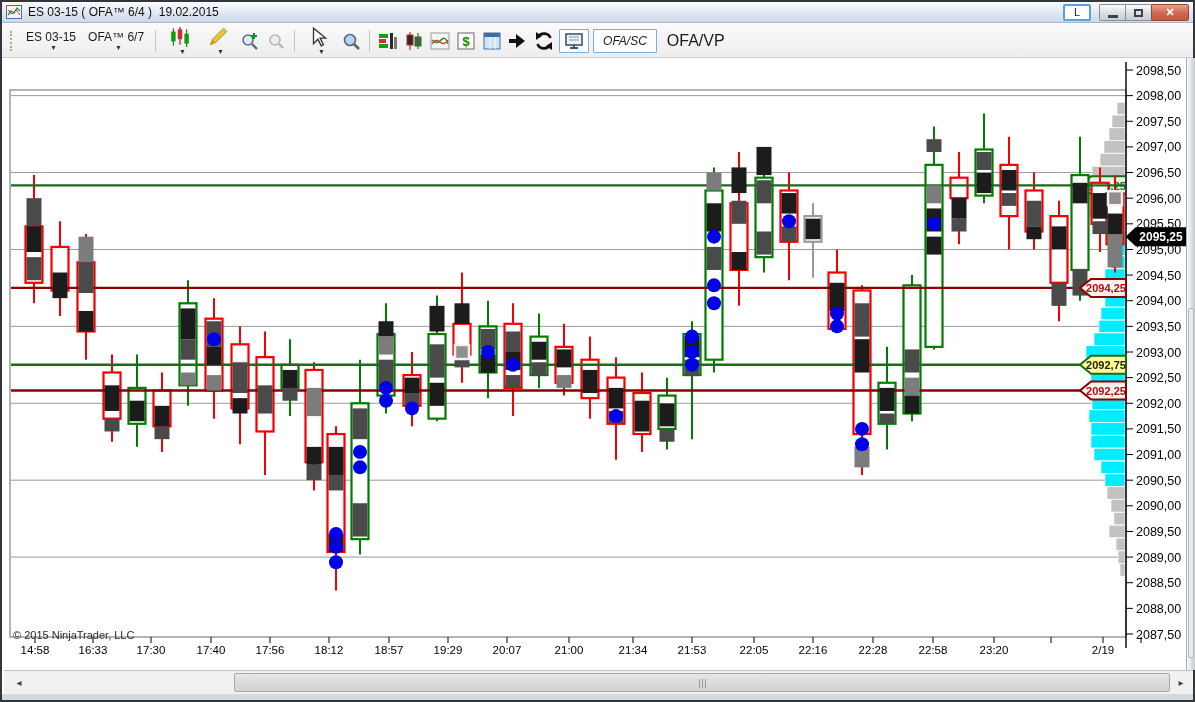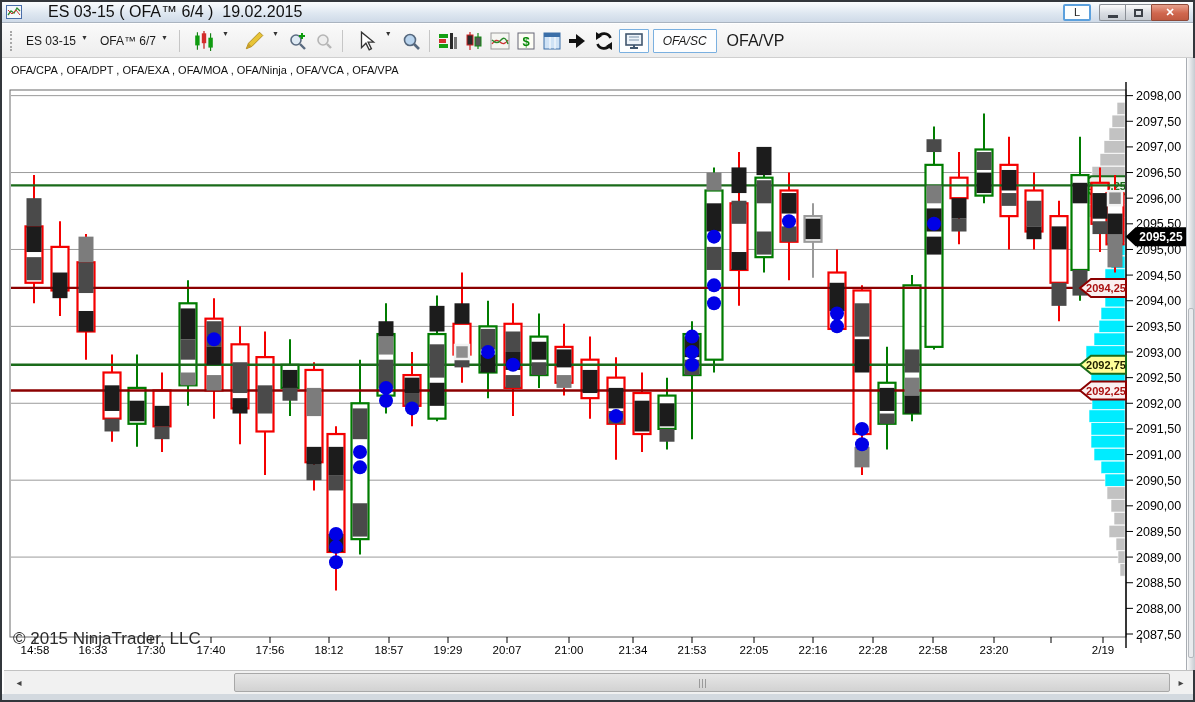--- a/index.html
+++ b/index.html
@@ -5,51 +5,51 @@
   * { box-sizing: border-box; margin: 0; padding: 0; }
   html,body { width:1195px; height:702px; }
   body { font-family: "Liberation Sans", sans-serif; background:#9aa4ae; position:relative; }
   .window { position:absolute; left:0; top:0; width:1195px; height:702px;
             background:#ffffff; border:2px solid #33373c; }
   
   .titlebar { position:absolute; left:0; top:0; width:1191px; height:21px;
               background:linear-gradient(#fbfdfe,#dde6f0 60%,#cfdae8);
               border-bottom:1px solid #aab4c0; display:flex; align-items:center; }
   .win-icon { width:16px; height:14px; margin:0 6px 0 4px; }
-  .title-text { font-size:16px; color:#111; white-space:pre;margin-left:20px; }
+  .title-text { font-size:12px; color:#111; white-space:pre; }
   .title-controls { position:absolute; right:4px; top:2px; display:flex; align-items:flex-start; }
   .l-btn { width:28px; height:17px; background:#fdfefe; border:2px solid #5ba0dd; border-radius:2px;
            font-size:11px; text-align:center; line-height:13px; color:#222; margin-right:8px; }
   .winbtn { width:26px; height:17px; border:1px solid #8a8f96; border-right-width:0;
             background:linear-gradient(#fcfcfc,#d9dde2 55%,#c9ced4); display:flex; align-items:center; justify-content:center; }
   .winbtn.first { border-radius:2px 0 0 2px; }
   .winbtn.close { width:38px; border-right-width:1px; border-radius:0 2px 2px 0; border-color:#8f4a39;
                   background:linear-gradient(#e8a18d,#d0674e 55%,#c05a41); color:#fff; font-size:11px; font-weight:bold; }
   .min-glyph { width:10px; height:3px; background:#3c4148; margin-top:7px; }
   .res-glyph { width:9px; height:8px; border:2px solid #3c4148; background:transparent; }
   
   .toolbar { position:absolute; left:0; top:22px; width:1191px; height:34px;
              background:linear-gradient(#fafafa,#ededed); border-bottom:1px solid #cfcfcf;
              display:flex; align-items:center; font-size:12px; color:#1a1a1a; }
   .grip { width:4px; height:20px; border-left:2px dotted #a8a8a8; margin:0 6px 0 8px; }
-  .tb-item { display:flex; padding:3px 6px; border-radius:2px; }
+  .tb-item { display:flex; align-items:center; padding:3px 6px; border-radius:2px;flex-direction:column; }
   .tb-caret { font-size:7px; color:#333; margin-left:5px; }
   .tb-sep { width:1px; height:22px; background:#c6c6c6; margin:0 5px; }
   .tb-ico { width:22px; height:22px; display:flex; align-items:center; justify-content:center; margin:0 2px; }
   .tb-box { border:1px solid #7ab0e0; background:#fdfeff; border-radius:1px; margin:0 2px;
             display:flex; align-items:center; justify-content:center; height:24px; }
   .tb-box.textbox { padding:0 9px; font-size:12px;font-style:italic; }
   .tb-text { padding:0 8px; font-size:16px; }
   
   .indicator-row { position:absolute; left:0; top:57px; width:1191px; height:23px; background:#fff;
                    font-size:11px; color:#111; padding:5px 0 0 9px; }
   
   #chart-svg { position:absolute; left:0; top:0; width:1195px; height:702px; }
   #chart-svg text { font-family:"Liberation Sans", sans-serif; }
-  .copyright { position:absolute; left:11px; top:627px; font-size:17px; color:#2b2b2b; background:transparent; }
+  .copyright { position:absolute; left:11px; top:627px; font-size:11px; color:#2b2b2b; background:transparent; }
   
   .hscroll { position:absolute; left:2px; top:668px; width:1189px; height:24px; background:#f1f1f1; border-top:1px solid #c2c2c2; }
   .hs-arrow { position:absolute; top:0; width:18px; height:23px; display:flex; align-items:center; justify-content:center;
               color:#444; font-size:10px; }
   .hs-thumb { position:absolute; top:2px; height:19px; background:linear-gradient(#e6e6e6,#d2d2d2);
               border:1px solid #a8a8a8; border-radius:2px; display:flex; align-items:center; justify-content:center; gap:2px; }
   .hs-grip i { display:inline-block; width:1px; height:9px; background:#9a9a9a; margin:0 1px; }
   .vstrip { position:absolute; left:1184px; top:56px; width:9px; height:612px;
             background:linear-gradient(to right,#fbfbfb,#c6cbd1); border-left:1px solid #a8adb3; }
   .vstrip-thumb { position:absolute; left:1px; top:250px; width:6px; height:350px; background:#e9ebee; border:1px solid #b4b8bd; border-radius:2px; }
@@ -572,23 +572,20 @@
       </svg>
     </div>
     <div class="tb-box textbox">
       <span>OFA/SC</span>
     </div>
     <div class="tb-text">
       <span>OFA/VP</span>
     </div>
   </div>
 
-  <div class="indicator-row">
-    <span>OFA/CPA , OFA/DPT , OFA/EXA , OFA/MOA , OFA/Ninja , OFA/VCA , OFA/VPA</span>
-  </div>
 
   <div class="copyright">© 2015 NinjaTrader, LLC</div>
 
   <div class="hscroll">
     <div class="hs-arrow" style="left:6px">◂</div>
     <div class="hs-thumb" id="hs-thumb" style="left: 230px; width: 936px;">
       <span class="hs-grip"><i></i><i></i><i></i></span>
     </div>
     <div class="hs-arrow" style="left:1168px">▸</div>
   </div>

